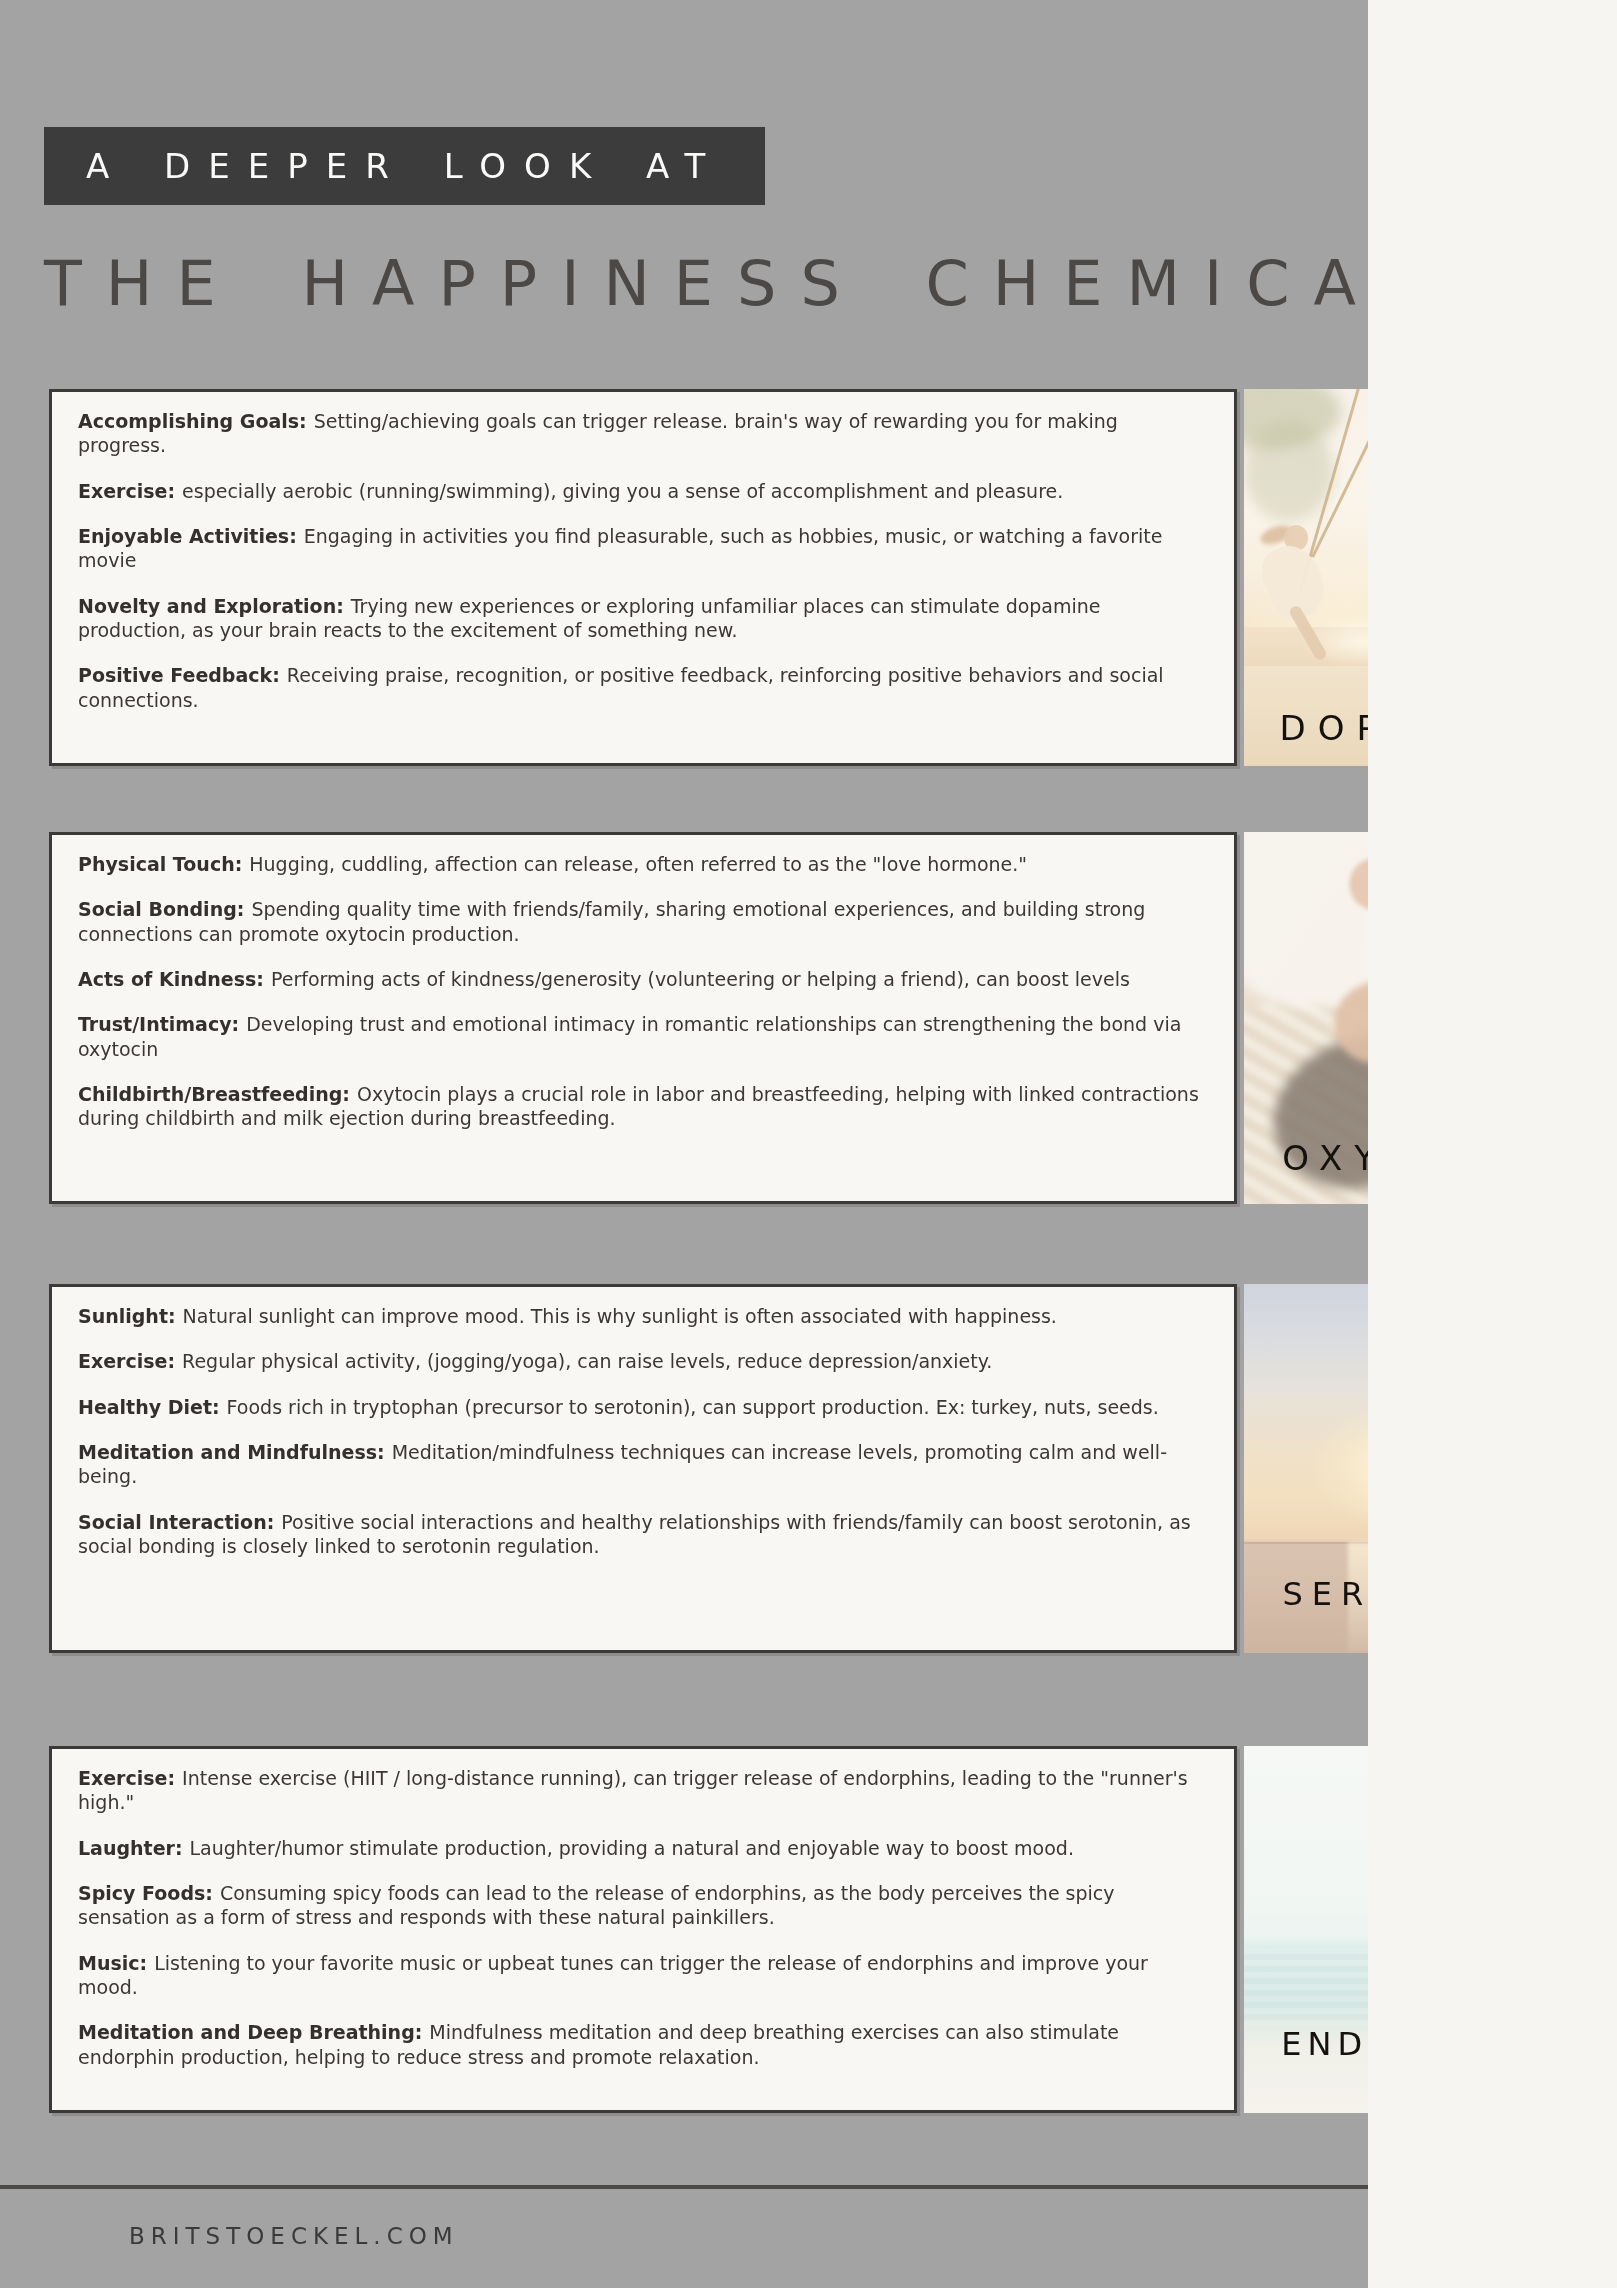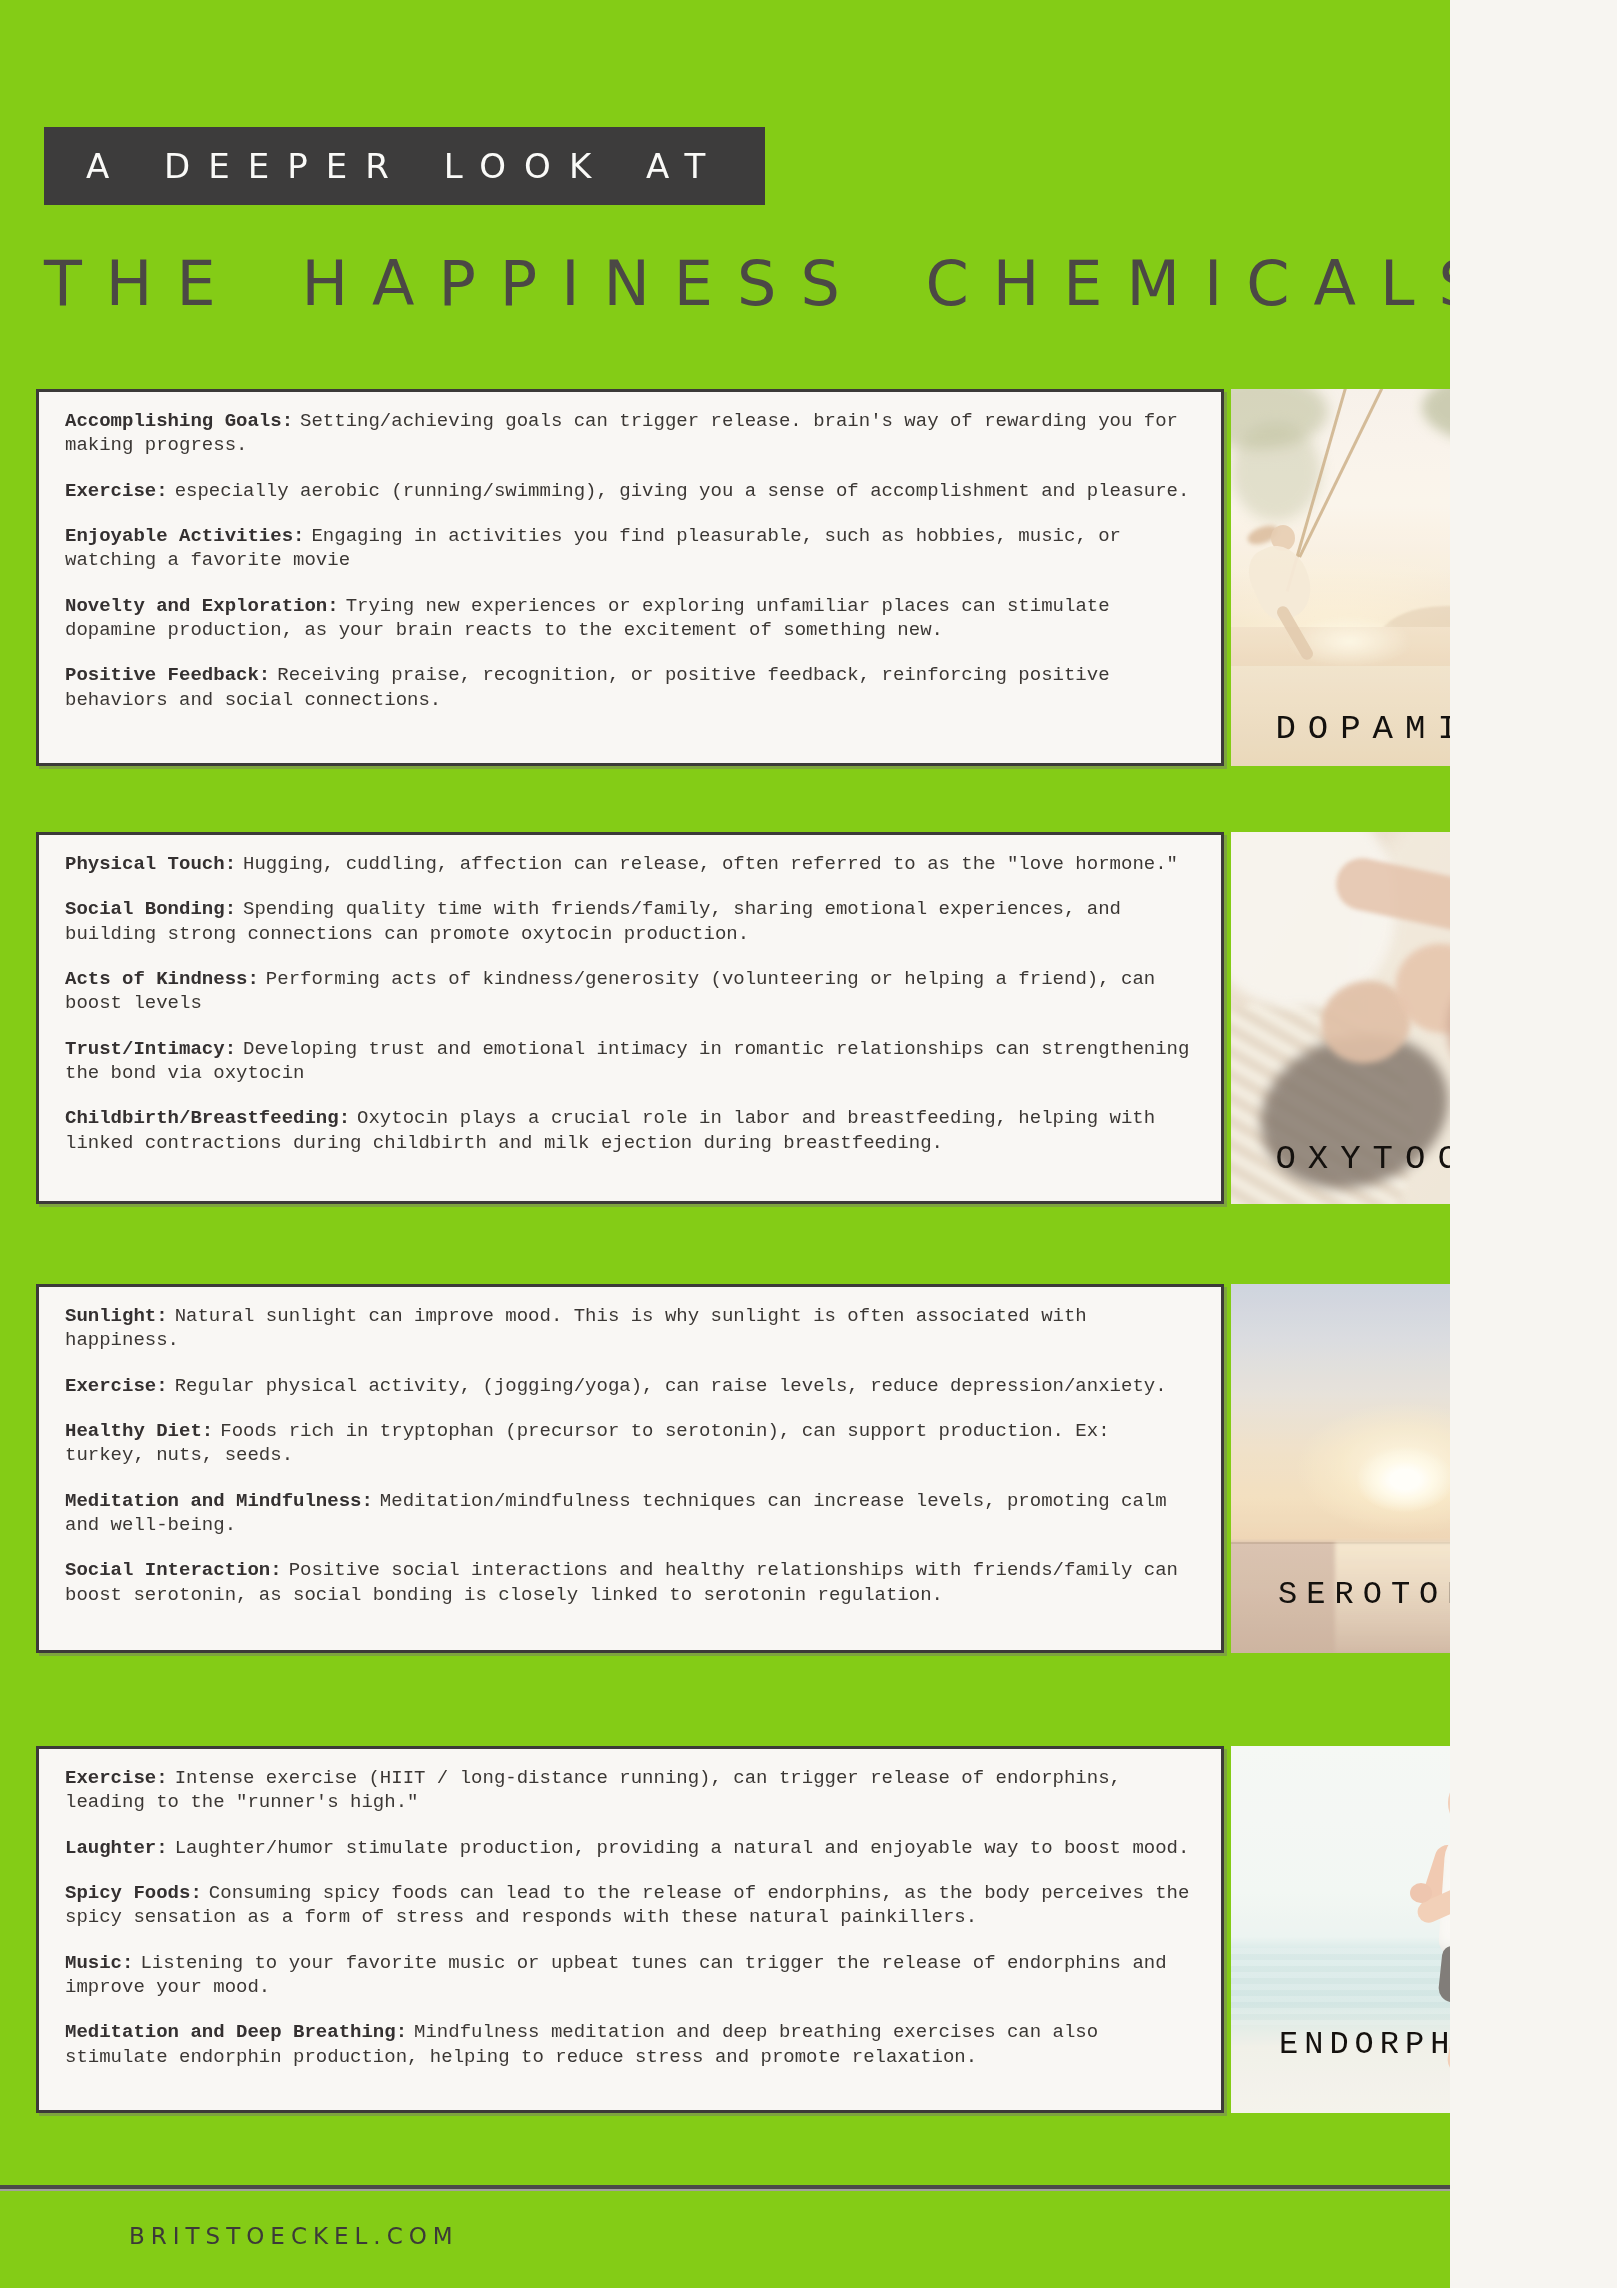--- a/index.html
+++ b/index.html
@@ -3,43 +3,44 @@
 <meta charset="utf-8">
 <style>
   html,body { margin:0; padding:0; }
   body {
     background:#f7f5f1;
     font-family:"DejaVu Sans","Liberation Sans",sans-serif;
     -webkit-font-smoothing:antialiased;
   }
   .page {
     position:relative;
-    width:1450px; height:2289px;
-    background:#84cc16;
+    width:1324px; height:2289px;
+    background:#a3a3a3;
     overflow:hidden;
+    padding-left:44px;
   }
 
   
   .badge {
     position:absolute; left:44px; top:127px;
     height:78px; line-height:78px;
     padding:0 42px;
     background:#3d3c3c; color:#fafaf8;
     font-size:34px; letter-spacing:18px; word-spacing:8px;
     white-space:nowrap;
   }
   .title {
     position:absolute; left:44px; top:247px;
     color:#4b4845;
     font-size:62px; letter-spacing:24px; word-spacing:18px;
     white-space:nowrap;
   }
 
   
-  .row { position:absolute; left:36px; width:1543px;font-family:Liberation Mono, monospace; }
+  .row { position:absolute; left:49px; width:1543px; }
   .row-1 { top:389px;  height:377px; }
   .row-2 { top:832px;  height:372px; }
   .row-3 { top:1284px; height:369px; }
   .row-4 { top:1734px; height:367px;margin-top:12px; }
 
   .textbox {
     position:absolute; left:0; top:0;
     width:1188px; height:100%;
     box-sizing:border-box;
     border:3px solid #3c3a38;

